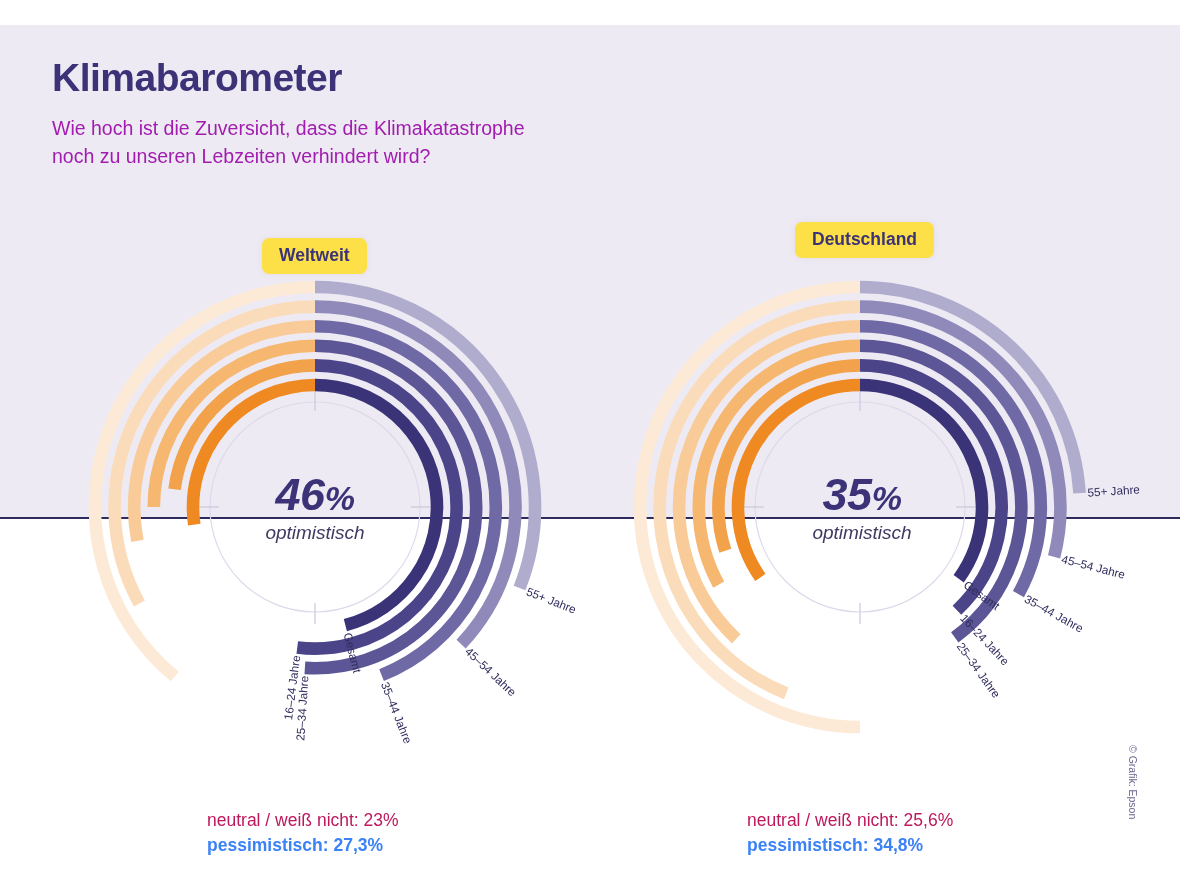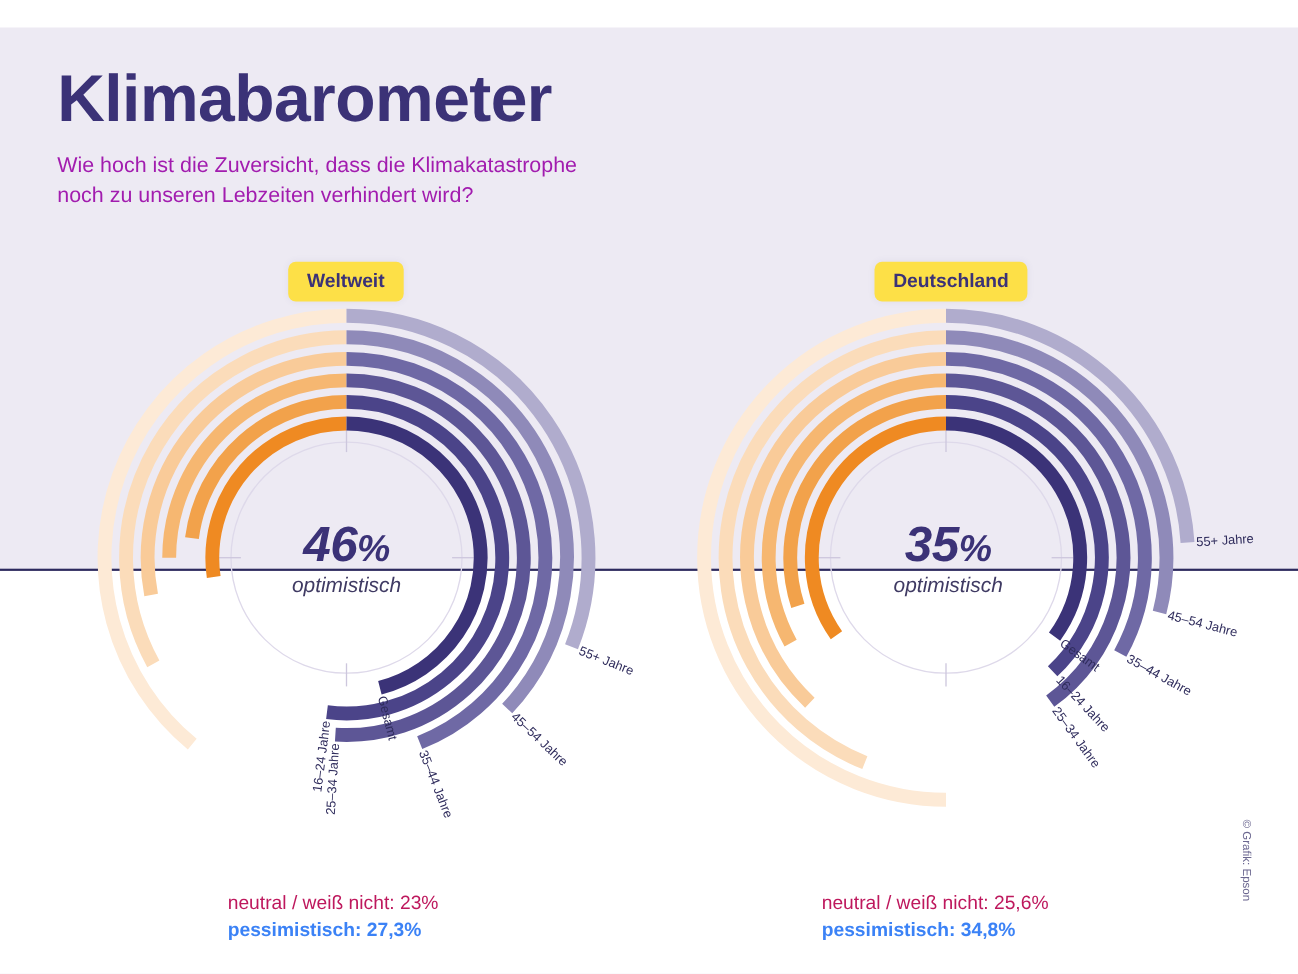--- a/index.html
+++ b/index.html
@@ -30,21 +30,21 @@
   .divider-rule {
     position: absolute;
     left: 0; top: 517px;
     width: 1180px; height: 2px;
     background: #2d2a5e;
   }
 
   
   .header { position: absolute; left: 52px; top: 58px; width: 700px; }
   .title {
-    font-size: 60px;
+    font-size: 39px;
     font-weight: bold;
     color: #3b3277;
     letter-spacing: -0.5px;
     line-height: 1.05;
   }
   .subtitle {
     margin-top: 16px;
     font-size: 19.5px;
     color: #a21caf;
     line-height: 1.42;
@@ -57,21 +57,21 @@
     background: #fde047;
     border-radius: 7px;
     padding: 7px 17px 8px;
     font-size: 17.5px;
     font-weight: bold;
     color: #3b3277;
     white-space: nowrap;
     box-shadow: 0 0 7px rgba(90,80,140,.07);
   }
   .chip-left  { left: 262px; top: 238px; }
-  .chip-right { left: 795px; top: 238px; }
+  .chip-right { left: 795px; top: 222px; }
 
   
   .donut { position: absolute; }
   .donut-left  { left: 70px;  top: 262px; }
   .donut-right { left: 615px; top: 262px; }
 
   .center-label {
     position: absolute;
     text-align: center;
     width: 240px;

